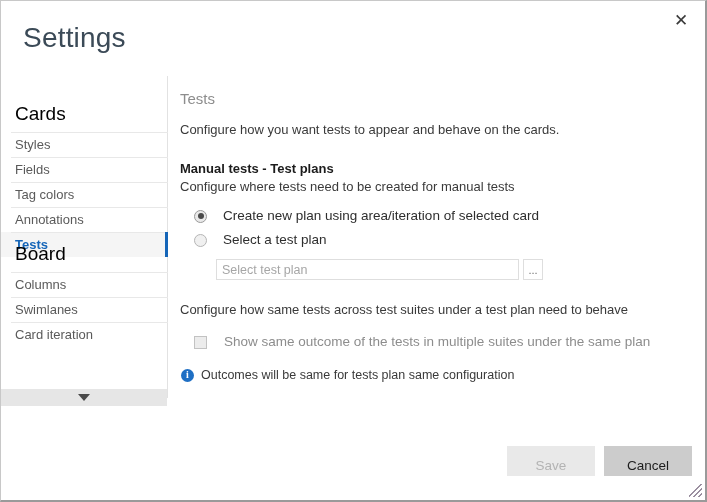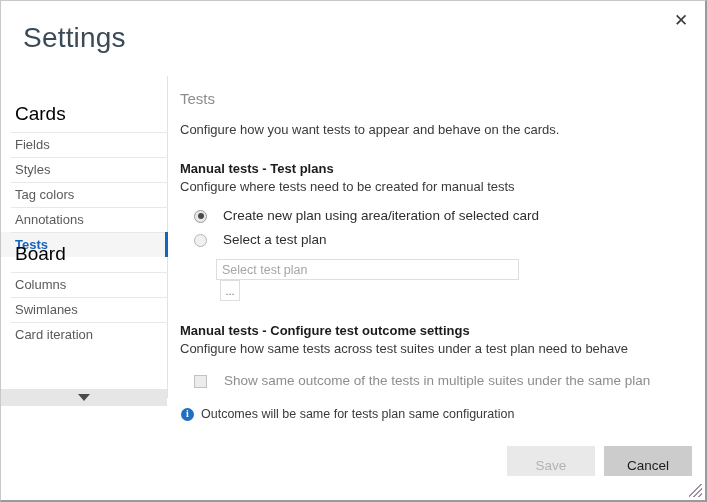--- a/index.html
+++ b/index.html
@@ -213,21 +213,20 @@
     margin-left: 16px;
     line-height: 16px;
     white-space: nowrap;
   }
 
   #plan-field-row {
     display: flex;
     align-items: stretch;
     margin-top: 11px;
     padding-left: 36px;
-    flex-direction: column;
   }
   #plan-input {
     width: 303px;
     height: 21px;
     box-sizing: border-box;
     border: 1px solid #dedede;
     background: #ffffff;
     font-family: "Liberation Sans", sans-serif;
     font-size: 12.5px;
     color: #333;
@@ -350,22 +349,22 @@
 
 <div id="window">
 
   <div id="title">Settings</div>
   <div id="close-btn">✕</div>
 
   <div id="sidebar">
 
     <div class="nav-group-title" id="group-cards">Cards</div>
     <ul class="nav-list" id="list-cards">
+      <li class="nav-item">Styles</li>
       <li class="nav-item">Fields</li>
-      <li class="nav-item">Styles</li>
       <li class="nav-item">Tag colors</li>
       <li class="nav-item">Annotations</li>
       <li class="nav-item selected">Tests</li>
     </ul>
 
     <div class="nav-group-title" id="group-board">Board</div>
     <ul class="nav-list" id="list-board">
       <li class="nav-item">Columns</li>
       <li class="nav-item">Swimlanes</li>
       <li class="nav-item">Card iteration</li>
@@ -395,21 +394,20 @@
         <span class="radio-label">Select a test plan</span>
       </div>
 
       <div id="plan-field-row">
         <input id="plan-input" type="text" placeholder="Select test plan" style="">
         <button id="plan-browse">...</button>
       </div>
     </div>
 
     <div class="section">
-      <p class="section-title">Manual tests - Configure test outcome settings</p>
       <p class="section-sub">Configure how same tests across test suites under a test plan need to behave</p>
 
       <div class="check-row">
         <span class="checkbox"></span>
         <span class="check-label">Show same outcome of the tests in multiple suites under the same plan</span>
       </div>
 
       <div id="info-row">
         <span id="info-icon">i</span>
         <span id="info-text">Outcomes will be same for tests plan same configuration</span>

